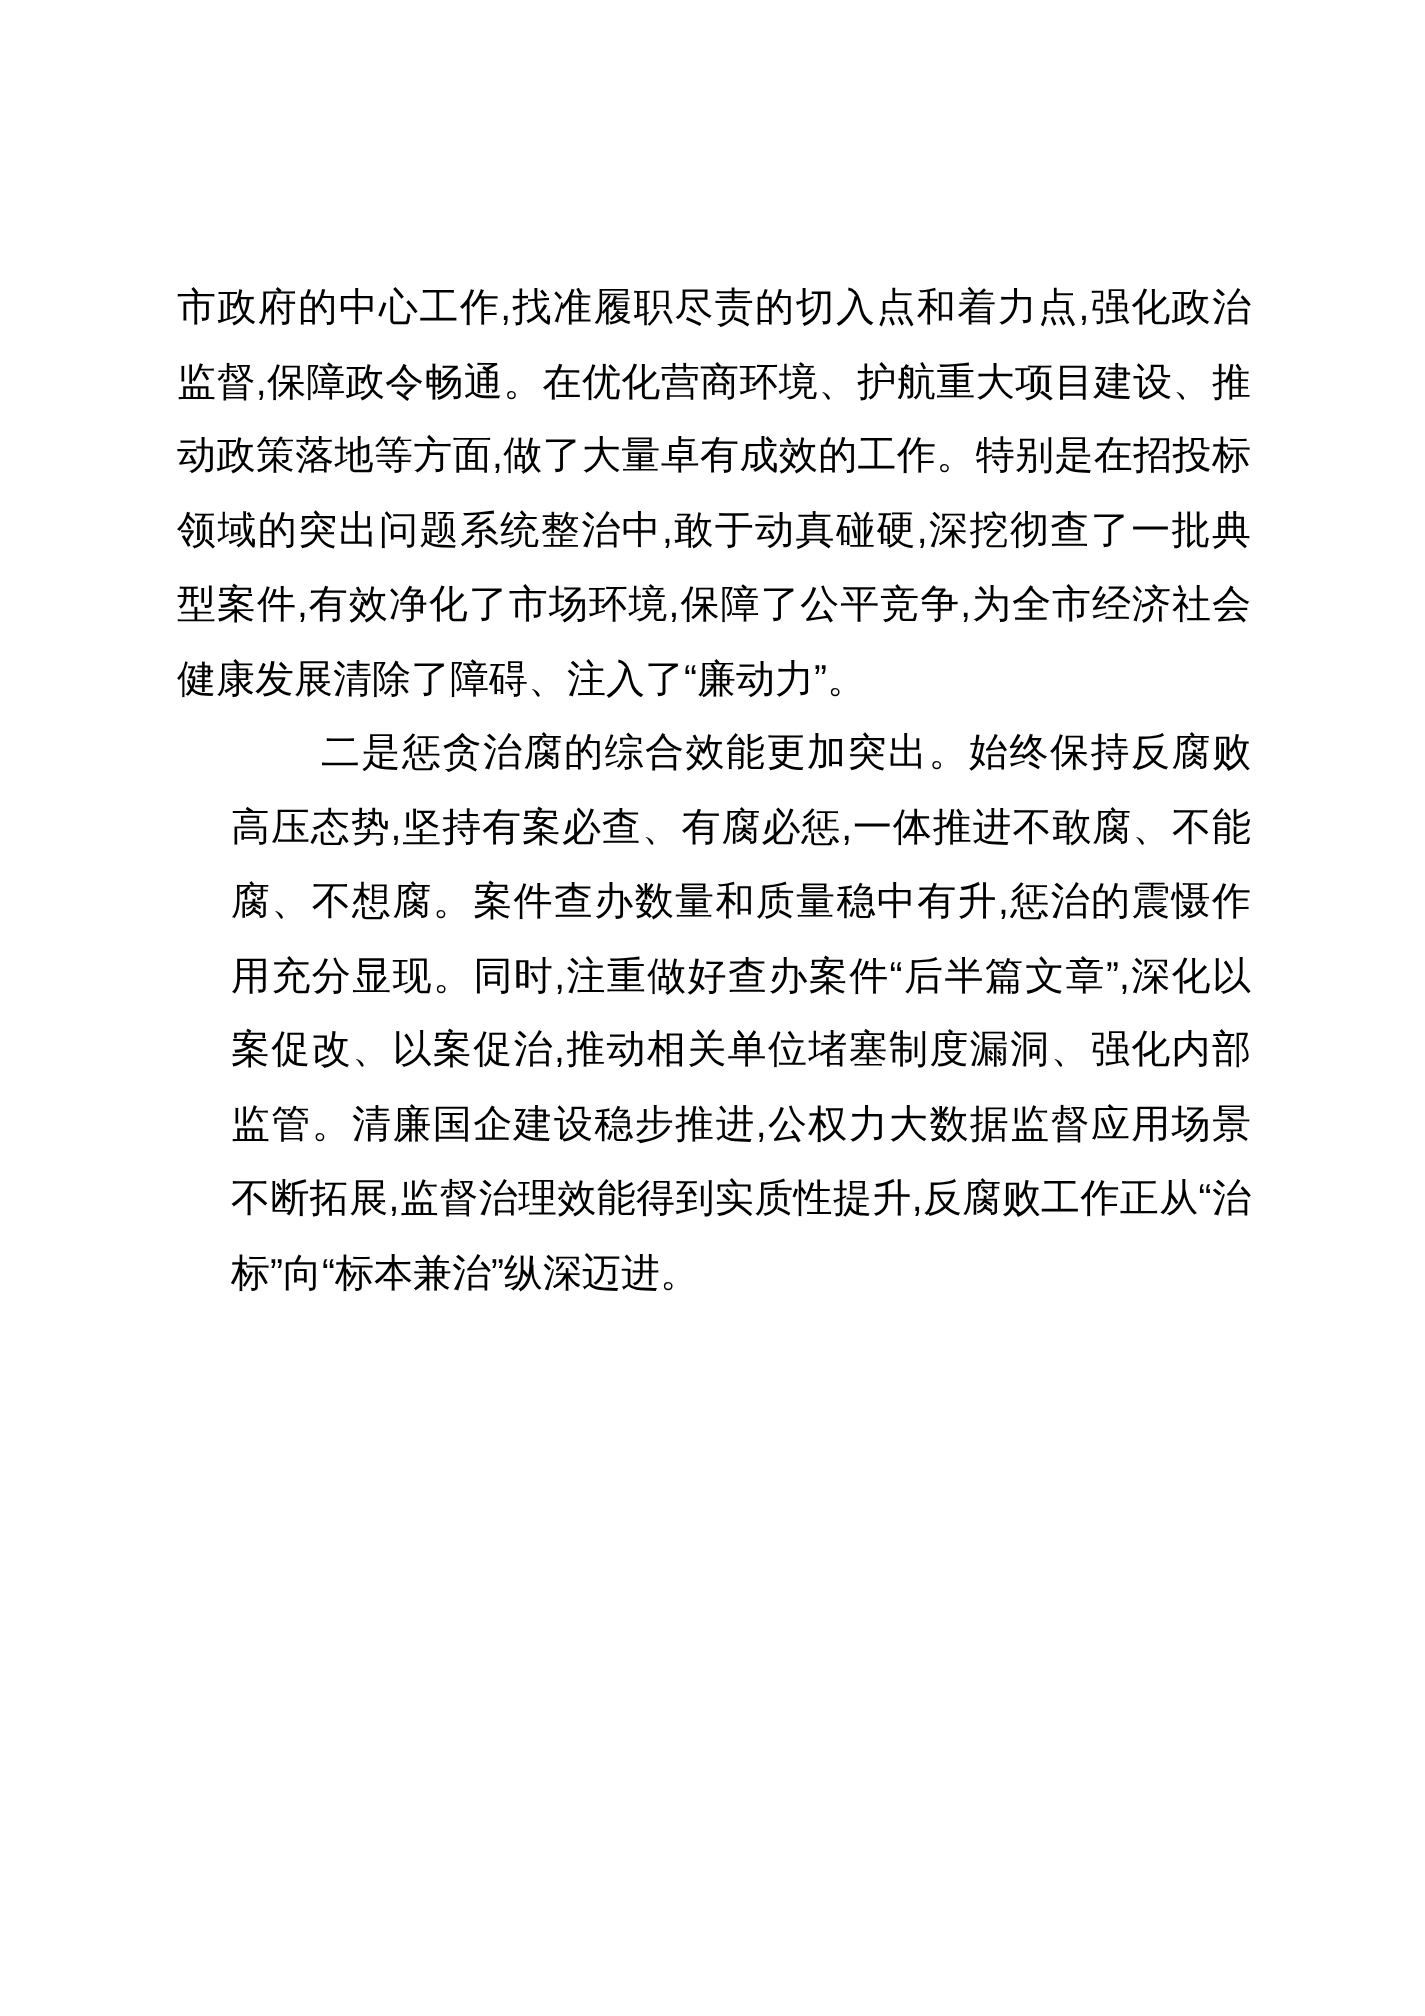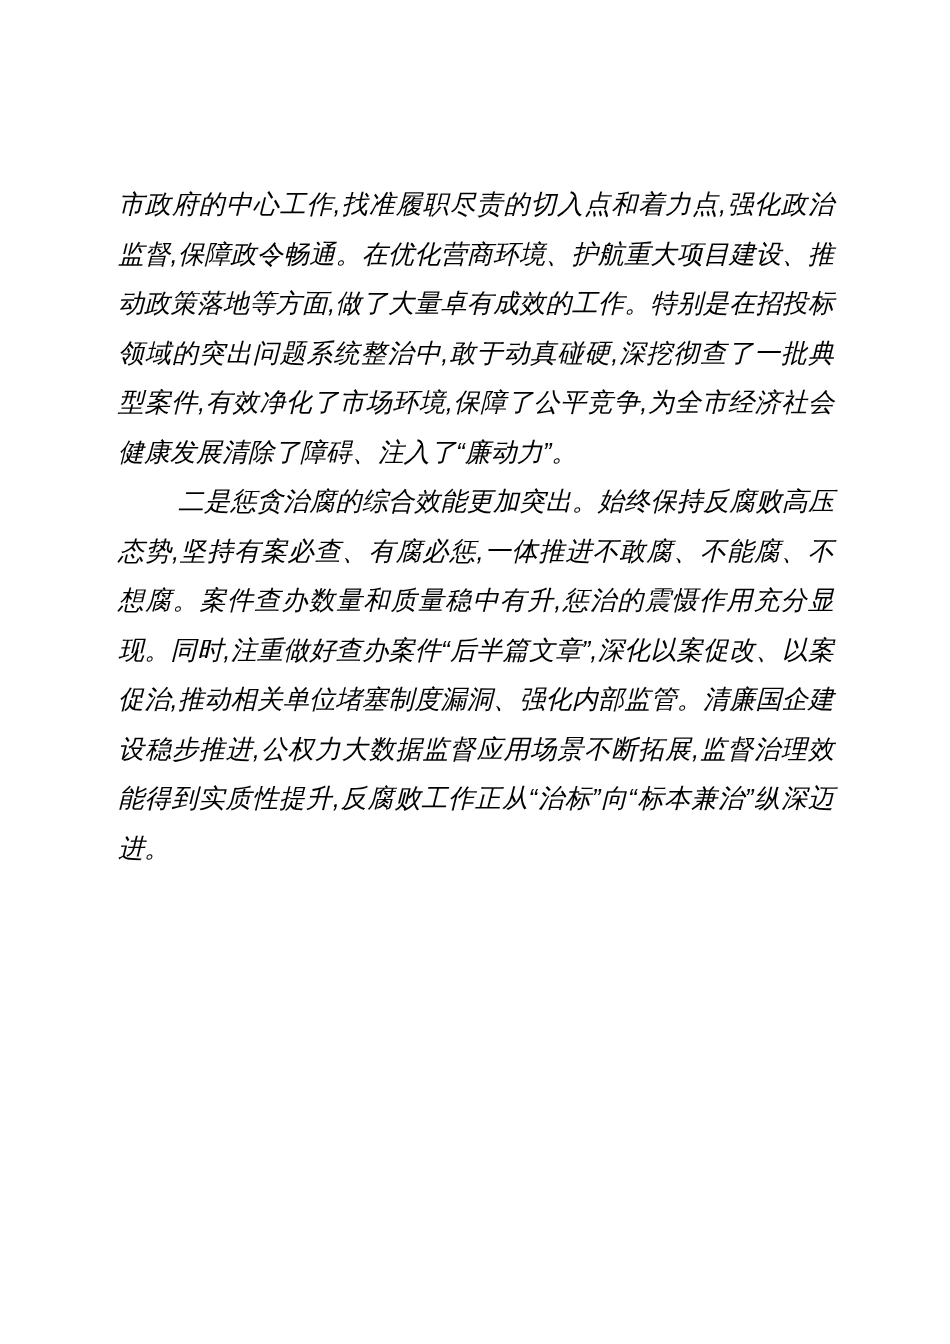--- a/index.html
+++ b/index.html
@@ -6,21 +6,20 @@
     margin: 0;
     padding: 0;
     background: #ffffff;
   }
   .page {
     position: relative;
     width: 950px;
     height: 1344px;
     background: #ffffff;
     overflow: hidden;
-    font-style: italic;
   }
   .text-block {
     position: absolute;
     left: 118px;
     top: 180px;
     width: 716px;
     font-family: "Liberation Sans", sans-serif;
     font-size: 26px;
     line-height: 49.5px;
     color: #000000;
@@ -29,20 +28,21 @@
     letter-spacing: 0;
   }
   .para {
     margin: 0;
     padding: 0;
     word-break: break-all;
     overflow-wrap: break-word;
   }
   .para.indented {
     text-indent: 60px;
+    margin-left: 36px;
   }
 </style>
 </head>
 <body>
 
 <div class="page">
   <div class="text-block">
     <p class="para">市政府的中心工作,找准履职尽责的切入点和着力点,强化政治监督,保障政令畅通。在优化营商环境、护航重大项目建设、推动政策落地等方面,做了大量卓有成效的工作。特别是在招投标领域的突出问题系统整治中,敢于动真碰硬,深挖彻查了一批典型案件,有效净化了市场环境,保障了公平竞争,为全市经济社会健康发展清除了障碍、注入了“廉动力”。</p>
     <p class="para indented">二是惩贪治腐的综合效能更加突出。始终保持反腐败高压态势,坚持有案必查、有腐必惩,一体推进不敢腐、不能腐、不想腐。案件查办数量和质量稳中有升,惩治的震慑作用充分显现。同时,注重做好查办案件“后半篇文章”,深化以案促改、以案促治,推动相关单位堵塞制度漏洞、强化内部监管。清廉国企建设稳步推进,公权力大数据监督应用场景不断拓展,监督治理效能得到实质性提升,反腐败工作正从“治标”向“标本兼治”纵深迈进。</p>
   </div>

